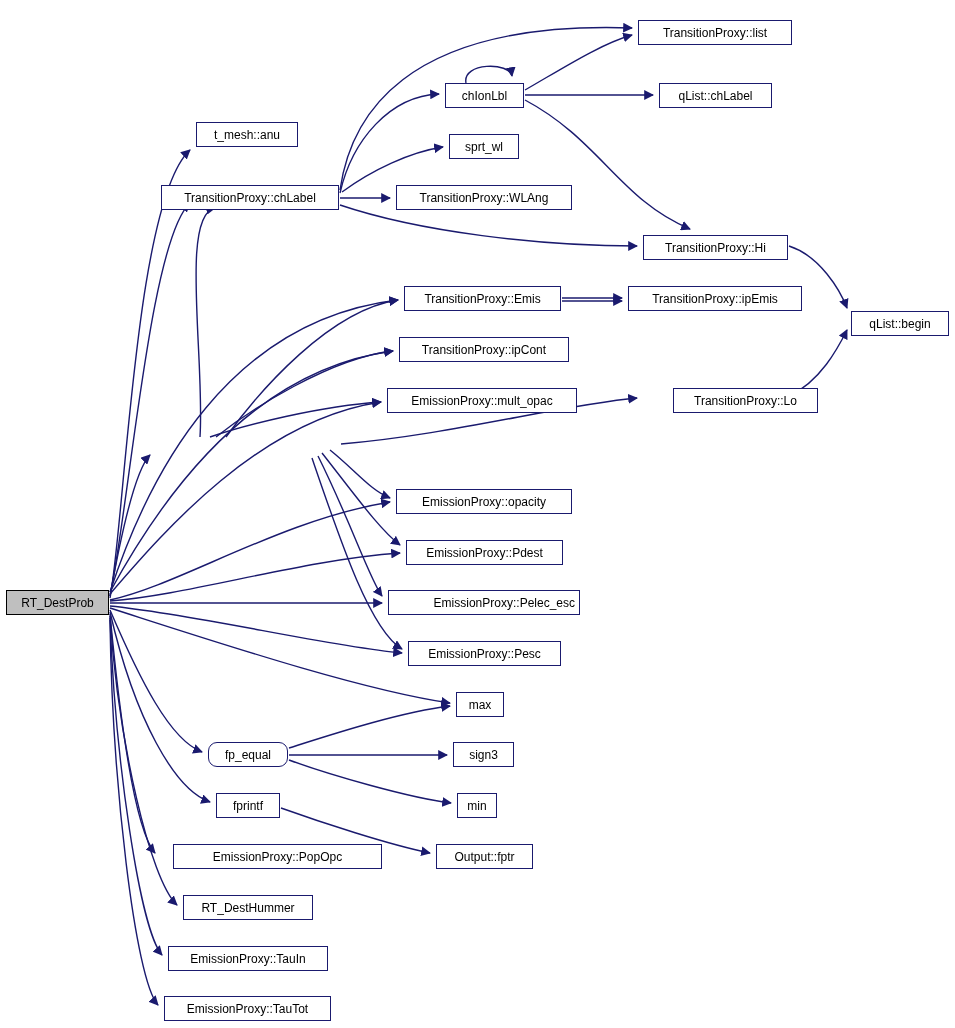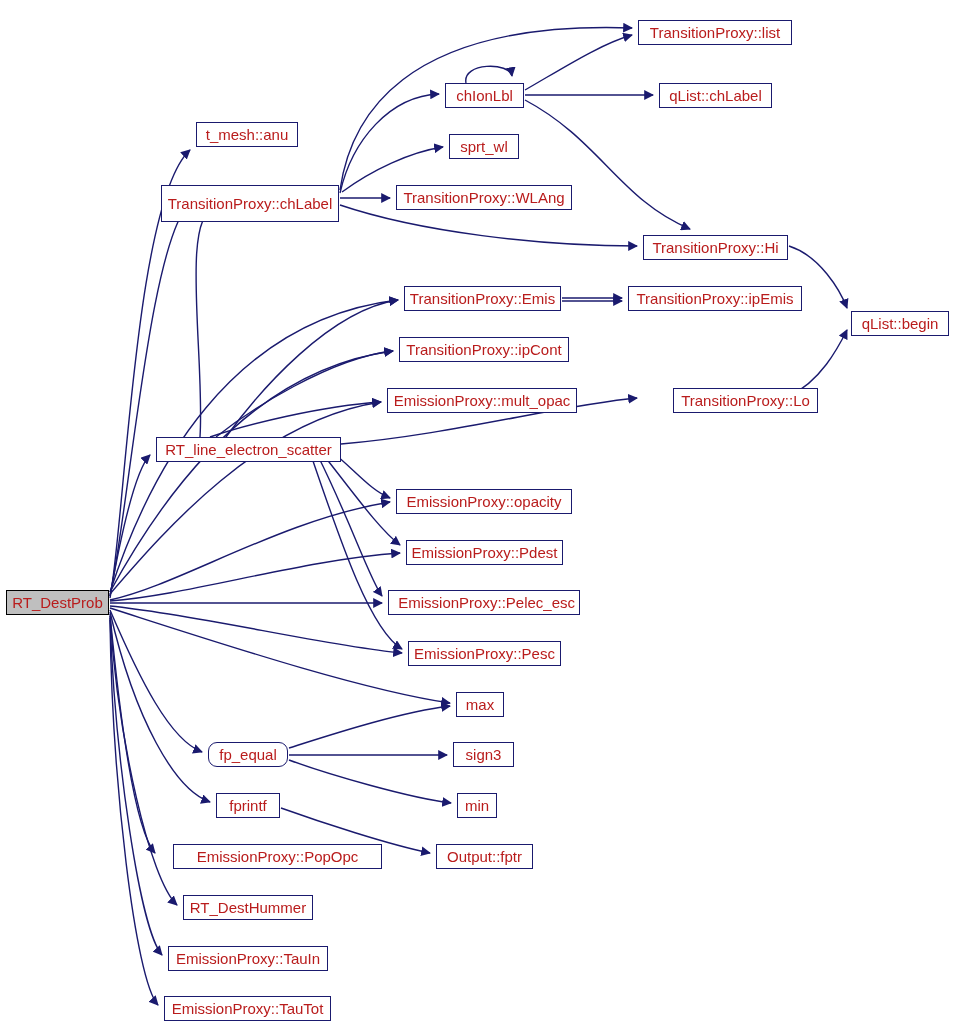--- a/index.html
+++ b/index.html
@@ -20,22 +20,22 @@
     left: 0;
     top: 0;
     width: 955px;
     height: 1028px;
   }
   .node {
     position: absolute;
     box-sizing: border-box;
     border: 1px solid #1a1a6e;
     background: #ffffff;
-    color: #b91c1c;
-    font-size: 15px;
+    color: #000000;
+    font-size: 12px;
     line-height: 1;
     display: flex;
     align-items: center;
     justify-content: center;
     white-space: nowrap;
     z-index: 3;
   }
   .node.root {
     background: #bfbfbf;
     border-color: #000000;
@@ -125,21 +125,21 @@
       <path d="M281,808 C320,822 390,845 430,853"></path>
     </g>
   </svg>
 
   <div class="node root" style="left:6px;top:590px;width:103px;height:25px;">
     <span>RT_DestProb</span>
   </div>
   <div class="node" style="left:196px;top:122px;width:102px;height:25px;">
     <span>t_mesh::anu</span>
   </div>
-  <div class="node" style="left:161px;top:185px;width:178px;height:37px;">
+  <div class="node" style="left:161px;top:185px;width:178px;height:25px;">
     <span>TransitionProxy::chLabel</span>
   </div>
   <div class="node" style="left:445px;top:83px;width:79px;height:25px;">
     <span>chIonLbl</span>
   </div>
   <div class="node" style="left:638px;top:20px;width:154px;height:25px;">
     <span>TransitionProxy::list</span>
   </div>
   <div class="node" style="left:659px;top:83px;width:113px;height:25px;">
     <span>qList::chLabel</span>
@@ -164,23 +164,20 @@
   </div>
   <div class="node" style="left:399px;top:337px;width:170px;height:25px;">
     <span>TransitionProxy::ipCont</span>
   </div>
   <div class="node" style="left:387px;top:388px;width:190px;height:25px;">
     <span>EmissionProxy::mult_opac</span>
   </div>
   <div class="node" style="left:643px;top:388px;width:145px;height:25px;margin-left:30px;">
     <span>TransitionProxy::Lo</span>
   </div>
-  <div class="node" style="left:156px;top:437px;width:185px;height:25px;">
-    <span>RT_line_electron_scatter</span>
-  </div>
   <div class="node" style="left:396px;top:489px;width:176px;height:25px;">
     <span>EmissionProxy::opacity</span>
   </div>
   <div class="node" style="left:406px;top:540px;width:157px;height:25px;align-items:center;">
     <span>EmissionProxy::Pdest</span>
   </div>
   <div class="node" style="left:388px;top:590px;width:192px;height:25px;justify-content:flex-end;">
     <span>EmissionProxy::Pelec_esc</span>
   </div>
   <div class="node" style="left:408px;top:641px;width:153px;height:25px;">

